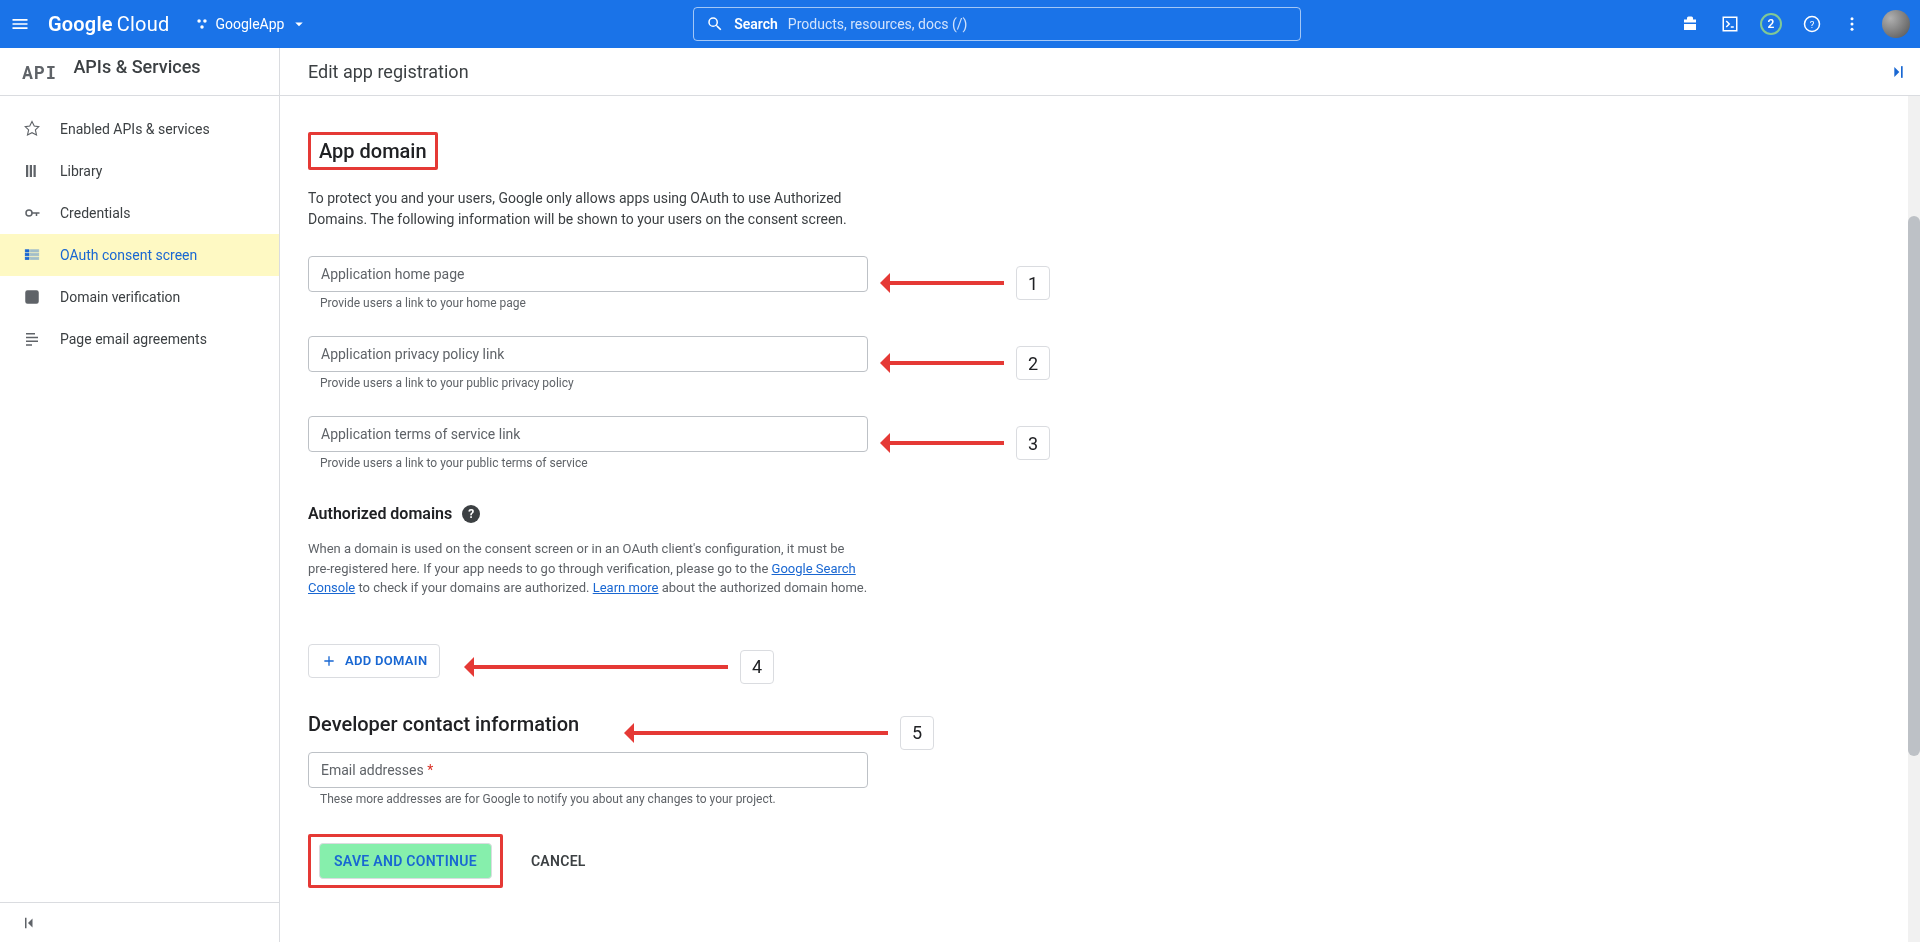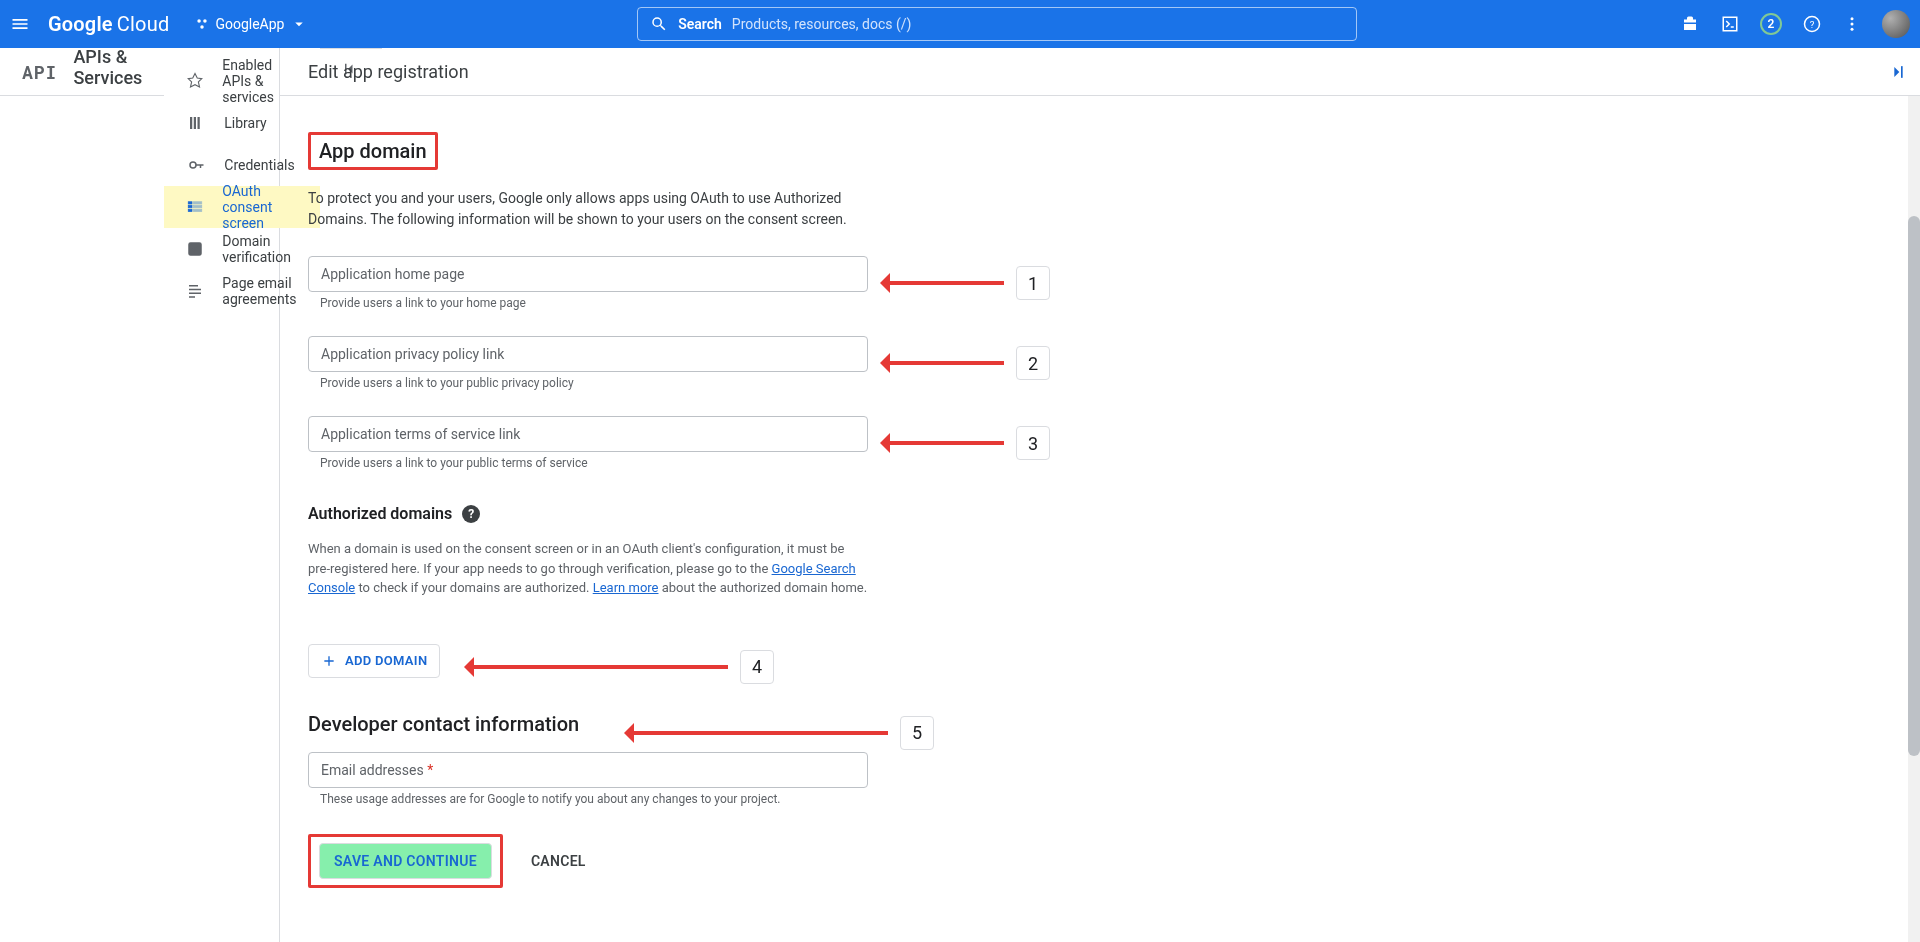--- a/index.html
+++ b/index.html
@@ -6,31 +6,31 @@
     body { width: 1920px; height: 942px; overflow: hidden; background: #fff; color: #3c4043; }
 
     
     .topbar { height: 48px; background: #1a73e8; display: flex; align-items: center; color: #fff; padding: 0 4px; font-size: 14px; gap: 8px; }
     .topbar .menu-btn { width: 32px; height: 32px; display: flex; align-items: center; justify-content: center; border-radius: 4px; cursor: pointer; }
     .topbar .g-logo { display: flex; align-items: baseline; font-family: "Product Sans", "Google Sans", Arial; font-size: 20px; letter-spacing: .2px; margin: 0 12px 0 4px; }
     .topbar .g-logo .g1 { font-weight: 600; }
     .topbar .g-logo .g2 { font-weight: 400; margin-left: 4px; }
     .topbar .project-picker { display: flex; align-items: center; gap: 6px; cursor: pointer; padding: 4px 6px; border-radius: 4px; }
     .topbar .search-wrap { flex: 1; display: flex; justify-content: center; }
-    .topbar .search { width: 720px; height: 34px; border: 1px solid rgba(255,255,255,.6); border-radius: 4px; display: flex; align-items: center; color: #fff; padding: 0 12px; gap: 10px; }
+    .topbar .search { width: 608px; height: 34px; border: 1px solid rgba(255,255,255,.6); border-radius: 4px; display: flex; align-items: center; color: #fff; padding: 0 12px; gap: 10px; }
     .topbar .search .search-label { font-weight: 600; color: #fff; }
     .topbar .search .search-ph { color: #d2e3fc; }
     .topbar .right-icons { display: flex; align-items: center; gap: 20px; padding-right: 6px; }
     .topbar .icon { width: 20px; height: 20px; display: inline-flex; align-items: center; justify-content: center; }
     .topbar .badge { width: 22px; height: 22px; border-radius: 50%; border: 2px solid #81c995; display: flex; align-items: center; justify-content: center; font-size: 12px; font-weight: 600; color: #fff; }
     .topbar .avatar { width: 28px; height: 28px; border-radius: 50%; background: radial-gradient(circle at 30% 30%, #b0b0b0, #505050); }
 
     
     .page { display: flex; height: calc(100% - 48px); }
-    .leftnav { width: 280px; border-right: 1px solid #dadce0; display: flex; flex-direction: row; }
+    .leftnav { width: 280px; border-right: 1px solid #dadce0; display: flex; flex-direction: column; }
     .leftnav .section-header { display: flex; align-items: center; gap: 16px; height: 48px; padding: 0 22px; border-bottom: 1px solid #dadce0; }
     .leftnav .section-header .api-logo { font-family: "Roboto Mono", monospace; font-size: 18px; font-weight: 700; color: #5f6368; letter-spacing: 1px; }
     .leftnav .section-header .section-title { font-size: 18px; font-weight: 500; color: #3c4043; }
     .leftnav .nav-items { padding-top: 12px; flex: 1; }
     .leftnav .nav-item { height: 42px; display: flex; align-items: center; gap: 18px; padding: 0 22px; font-size: 14px; color: #3c4043; cursor: pointer; }
     .leftnav .nav-item.active { background: #fef9c3; color: #1967d2; }
     .leftnav .nav-item.active .nav-icon svg { fill: #1967d2; stroke: #1967d2; }
     .leftnav .nav-icon { width: 20px; height: 20px; display: inline-flex; align-items: center; justify-content: center; }
     .leftnav .nav-icon svg { fill: #5f6368; }
     .leftnav .collapse-bar { height: 40px; border-top: 1px solid #dadce0; display: flex; align-items: center; padding: 0 22px; }
@@ -300,21 +300,21 @@
         <div class="callout long" style="left:320px; top:4px;">
           <div class="arrow"></div>
           <div class="num">5</div>
         </div>
       </div>
 
       <div class="field-row" style="margin-top:16px;">
         <div class="text-input">
           <span class="ph"><span>Email addresses</span> <span class="req">*</span></span>
         </div>
-        <div class="field-hint">These usage addresses are for Google to notify you about any changes to your project.</div>
+        <div class="field-hint">These more addresses are for Google to notify you about any changes to your project.</div>
       </div>
 
       
       <div class="action-row">
         <span class="save-wrap">
           <button class="save-btn">SAVE AND CONTINUE</button>
         </span>
         <span class="cancel-btn">CANCEL</span>
       </div>
 

